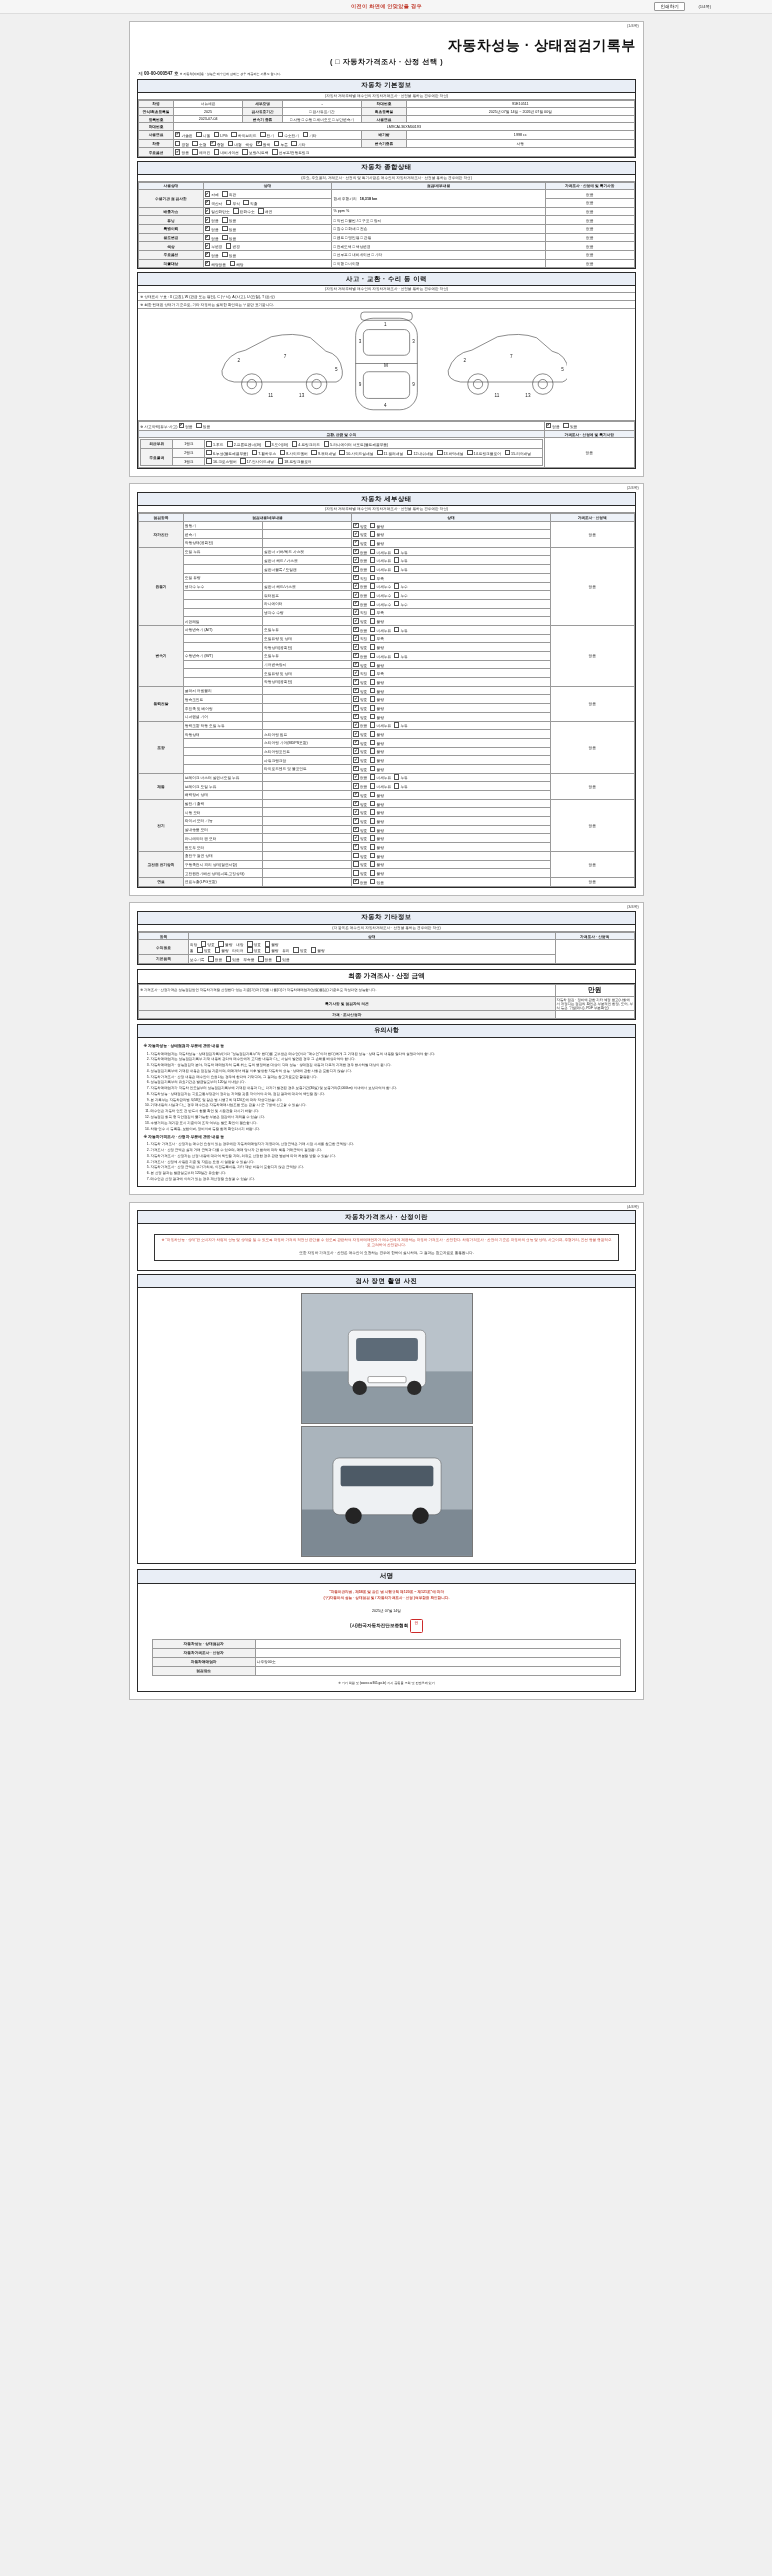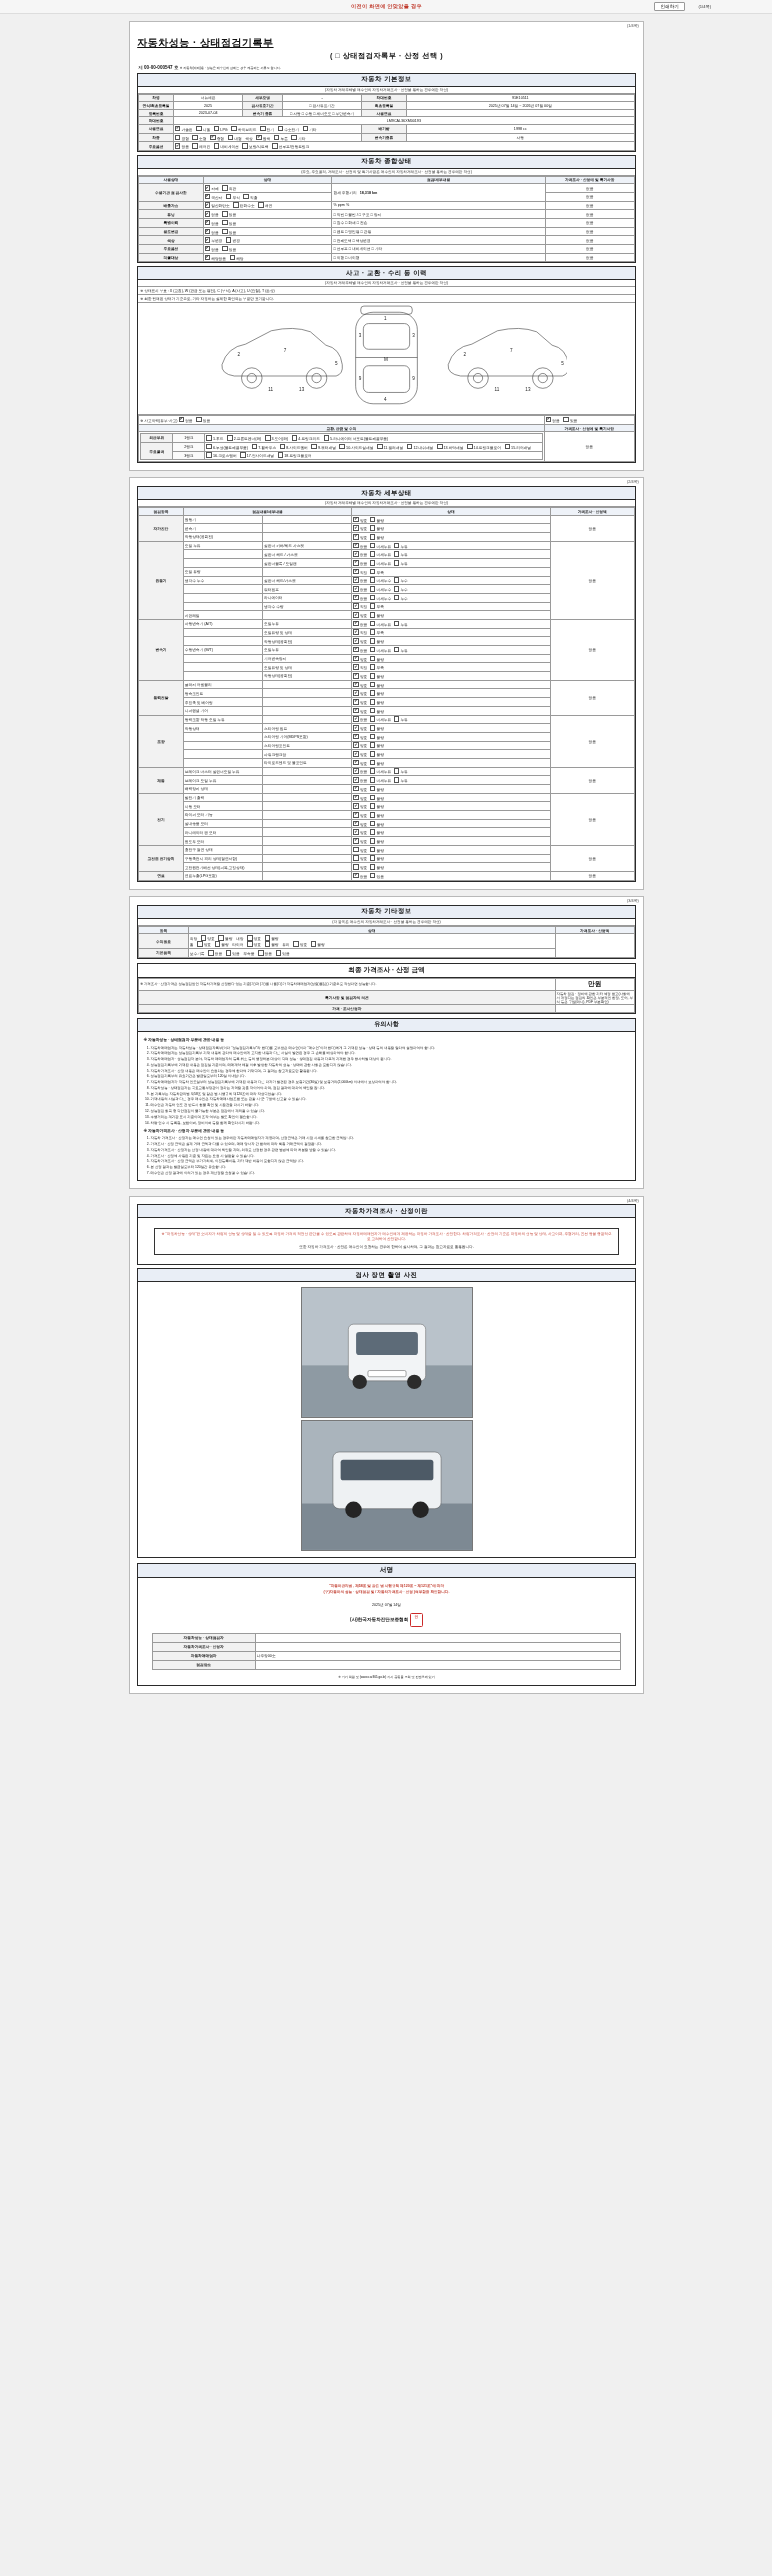--- a/index.html
+++ b/index.html
@@ -4,21 +4,21 @@
 <style>
   html,body{margin:0;padding:0;background:#f0f0f0;}
   body{font-family:"Liberation Sans","DejaVu Sans",sans-serif;font-size:4.1px;color:#111;}
   #page{width:773px;min-height:2576px;position:relative;background:#f0f0f0;}
   .topbar{width:773px;height:13.4px;background:#f6f6f6;display:flex;align-items:center;justify-content:center;position:relative;border-bottom:0.5px solid #ddd;}
   .topbar .t{color:#c0392b;font-size:5.2px;font-weight:bold;letter-spacing:0.3px;}
   .topbar .btn{position:absolute;right:88px;top:2.1px;background:#fff;border:0.5px solid #999;border-radius:1px;font-size:4.6px;padding:1px 5.2px;}
   .topbar .pg{position:absolute;right:62px;top:3.6px;font-size:4.1px;color:#333;}
   .sheet{width:515px;margin:6.2px auto;background:#fff;border:0.5px solid #b9b9b9;box-sizing:border-box;padding:5.2px 7.2px 7.2px 7.2px;position:relative;}
   .pgno{position:absolute;right:4.1px;top:1px;font-size:3.9px;color:#444;}
-  .doc-title{text-align:left;font-size:10px;font-weight:bold;letter-spacing:0.5px;margin-top:8.2px;line-height:1.5;text-decoration:underline;}
+  .doc-title{text-align:right;font-size:14px;font-weight:bold;letter-spacing:0.5px;margin-top:8.2px;line-height:1.5;}
   .doc-sub{text-align:center;font-size:7.2px;font-weight:bold;letter-spacing:0.5px;margin-top:1px;}
   .doc-no{font-size:4.6px;margin:4.1px 0 2.1px 1px;}
   .doc-no b{font-weight:bold;}
   .sect{border:0.7px solid #2a2a2a;margin-top:2.6px;}
   .sect-h{background:#e9eef6;text-align:center;font-weight:bold;font-size:6.4px;padding:1.5px 0;border-bottom:0.5px solid #2a2a2a;letter-spacing:0.5px;}
   .sect-note{font-size:3.6px;text-align:center;padding:1px 0;border-bottom:0.5px solid #999;color:#222;}
   table{border-collapse:collapse;width:100%;font-size:3.7px;}
   td,th{border:0.5px solid #9a9a9a;padding:0.8px 1px;vertical-align:middle;}
   .lbl{background:#f2f2f2;text-align:center;font-weight:bold;}
   .lbl2{background:#fafafa;text-align:center;}
@@ -61,21 +61,21 @@
   <div class="topbar">
     <span class="t">이전이 화면에 안맞았을 경우</span>
     <button class="btn">인쇄하기</button>
     <span class="pg">(1/4쪽)</span>
   </div>
 
   <div class="sheet">
     <div class="pgno">(1/4쪽)</div>
 
     <div class="doc-title">자동차성능 · 상태점검기록부</div>
-    <div class="doc-sub">( □ 상태점검자록부 · 산정 선택 )</div>
+    <div class="doc-sub">( □ 자동차가격조사 · 산정 선택 )</div>
 
     <div class="doc-no">
       <span>제</span>
       <b>00-00-000547</b>
       <span>호</span>
       <span class="tiny">※ 자동차(매매)용 · 성능은 매수인에 판매는 경우 제공해는 서류도 합니다.</span>
     </div>
 
     <div class="sect">
       <div class="sect-h">자동차 기본정보</div>

